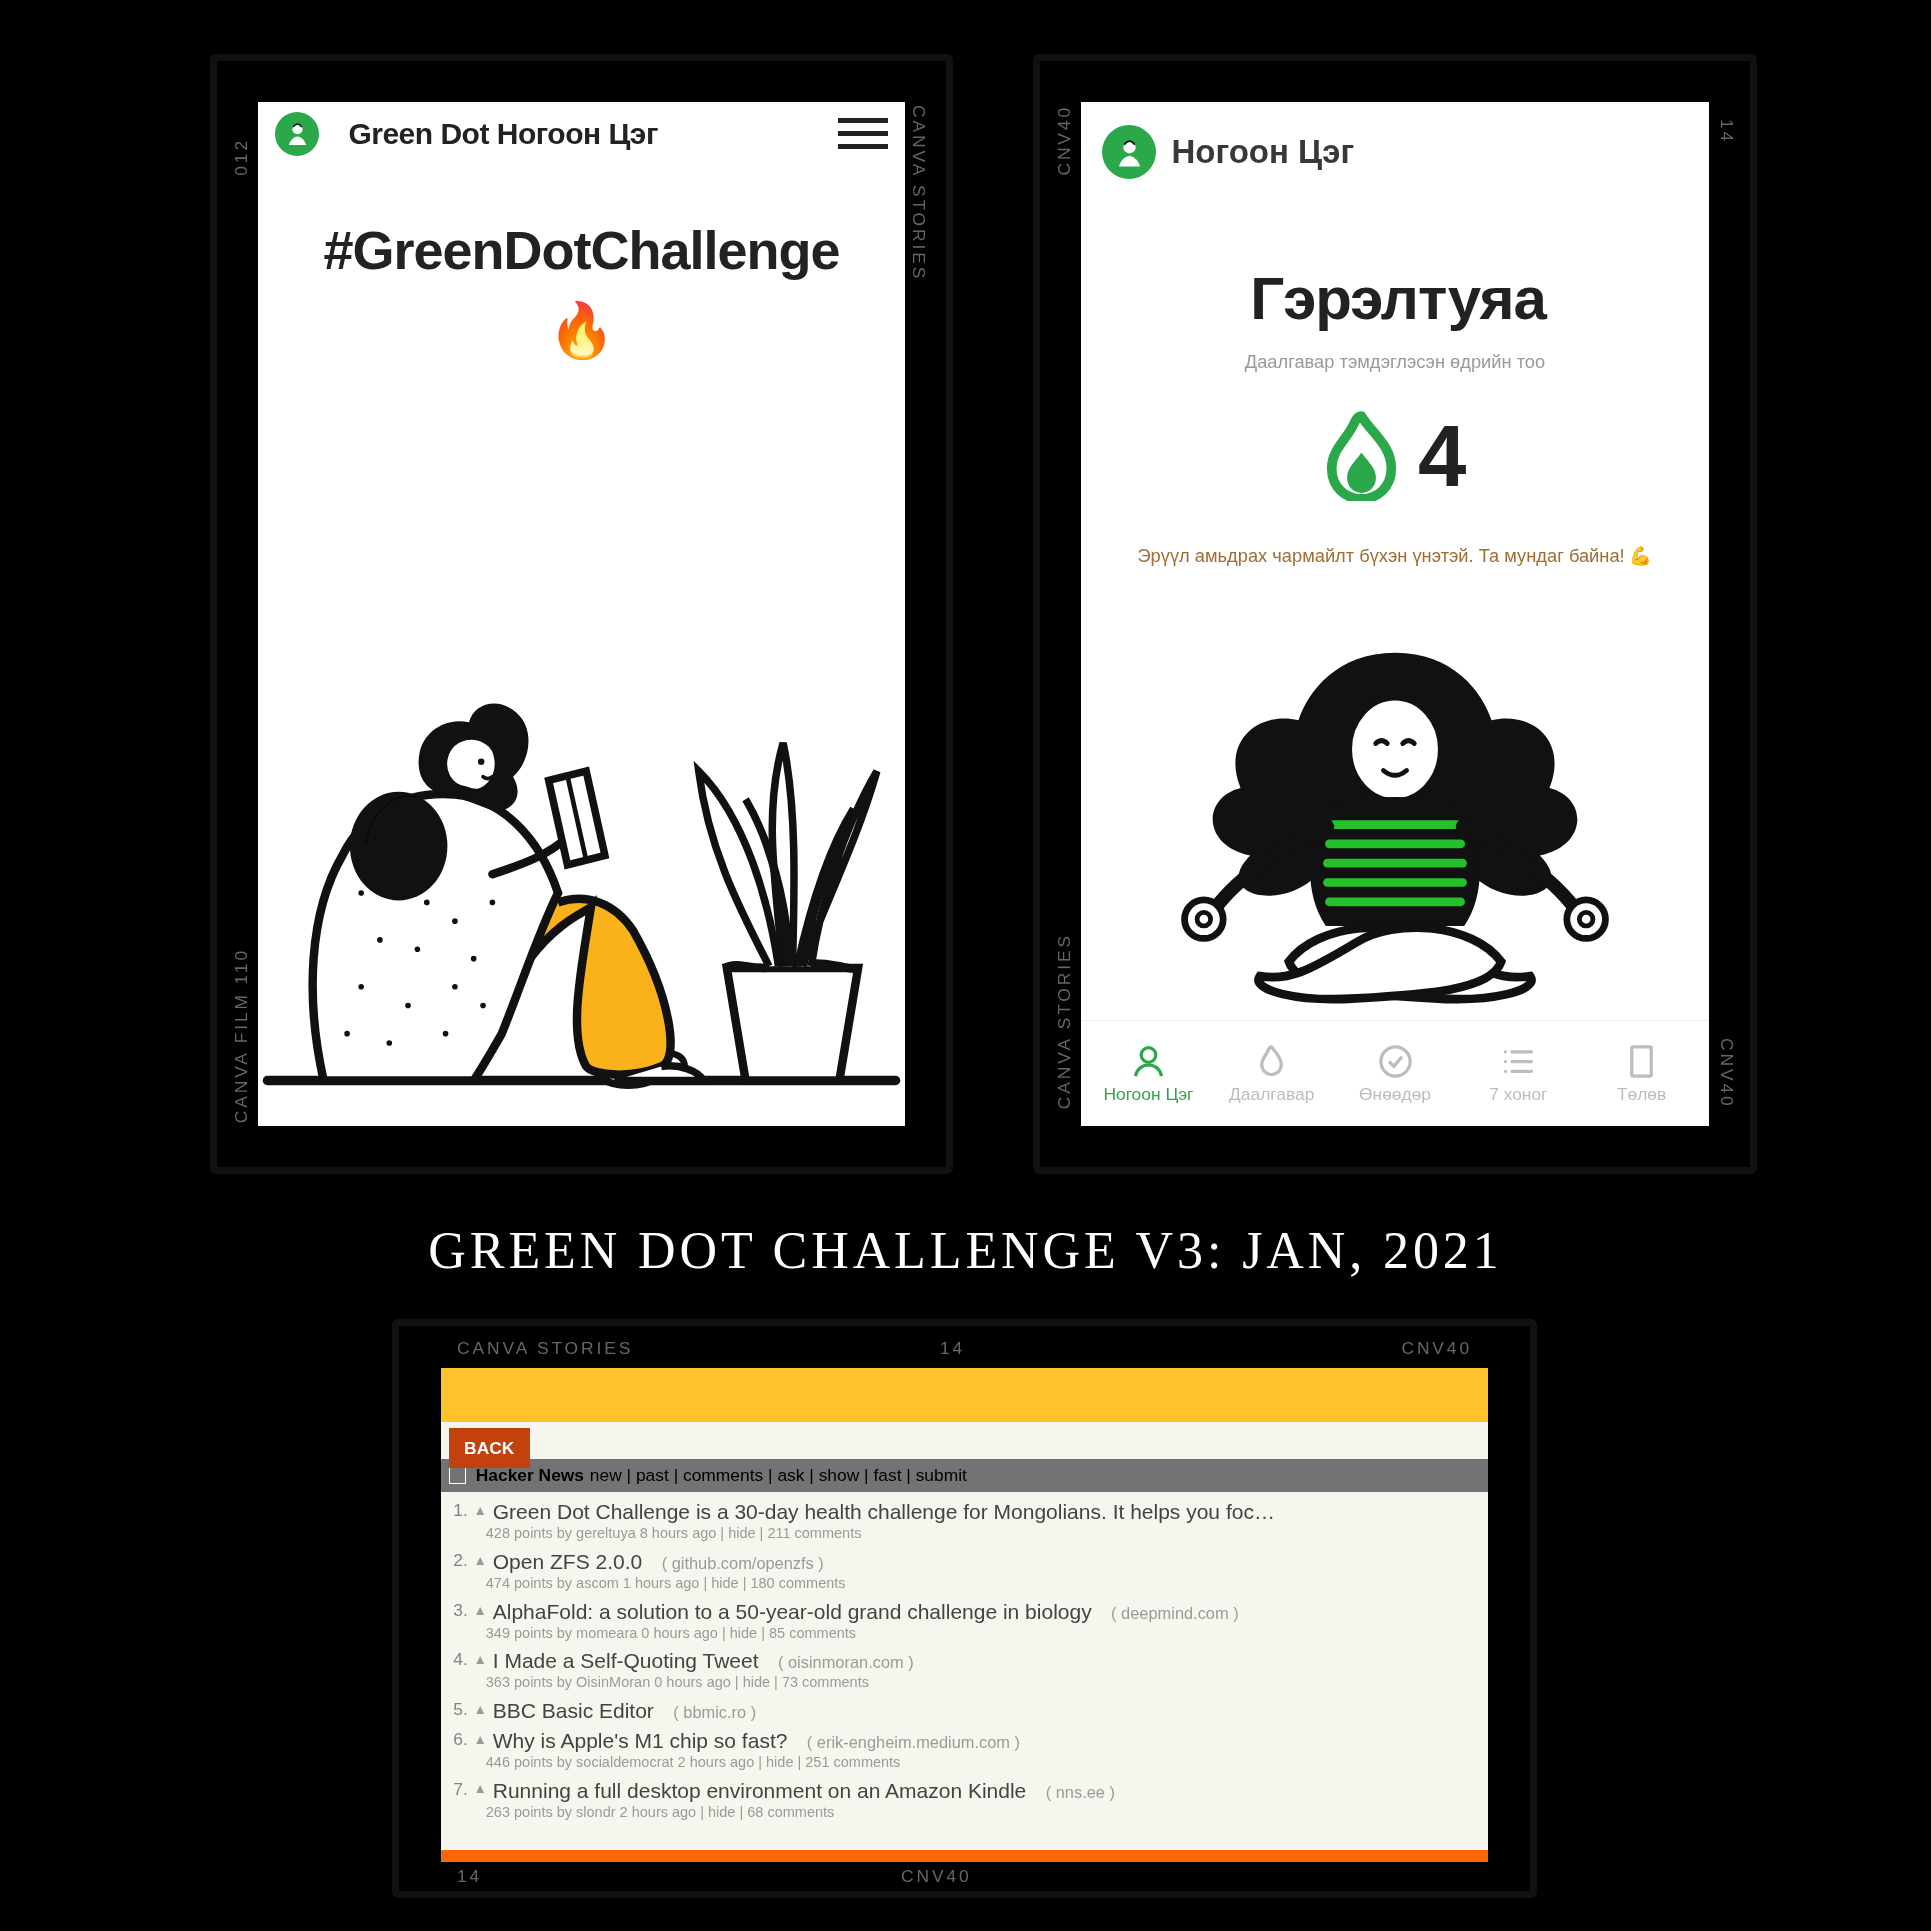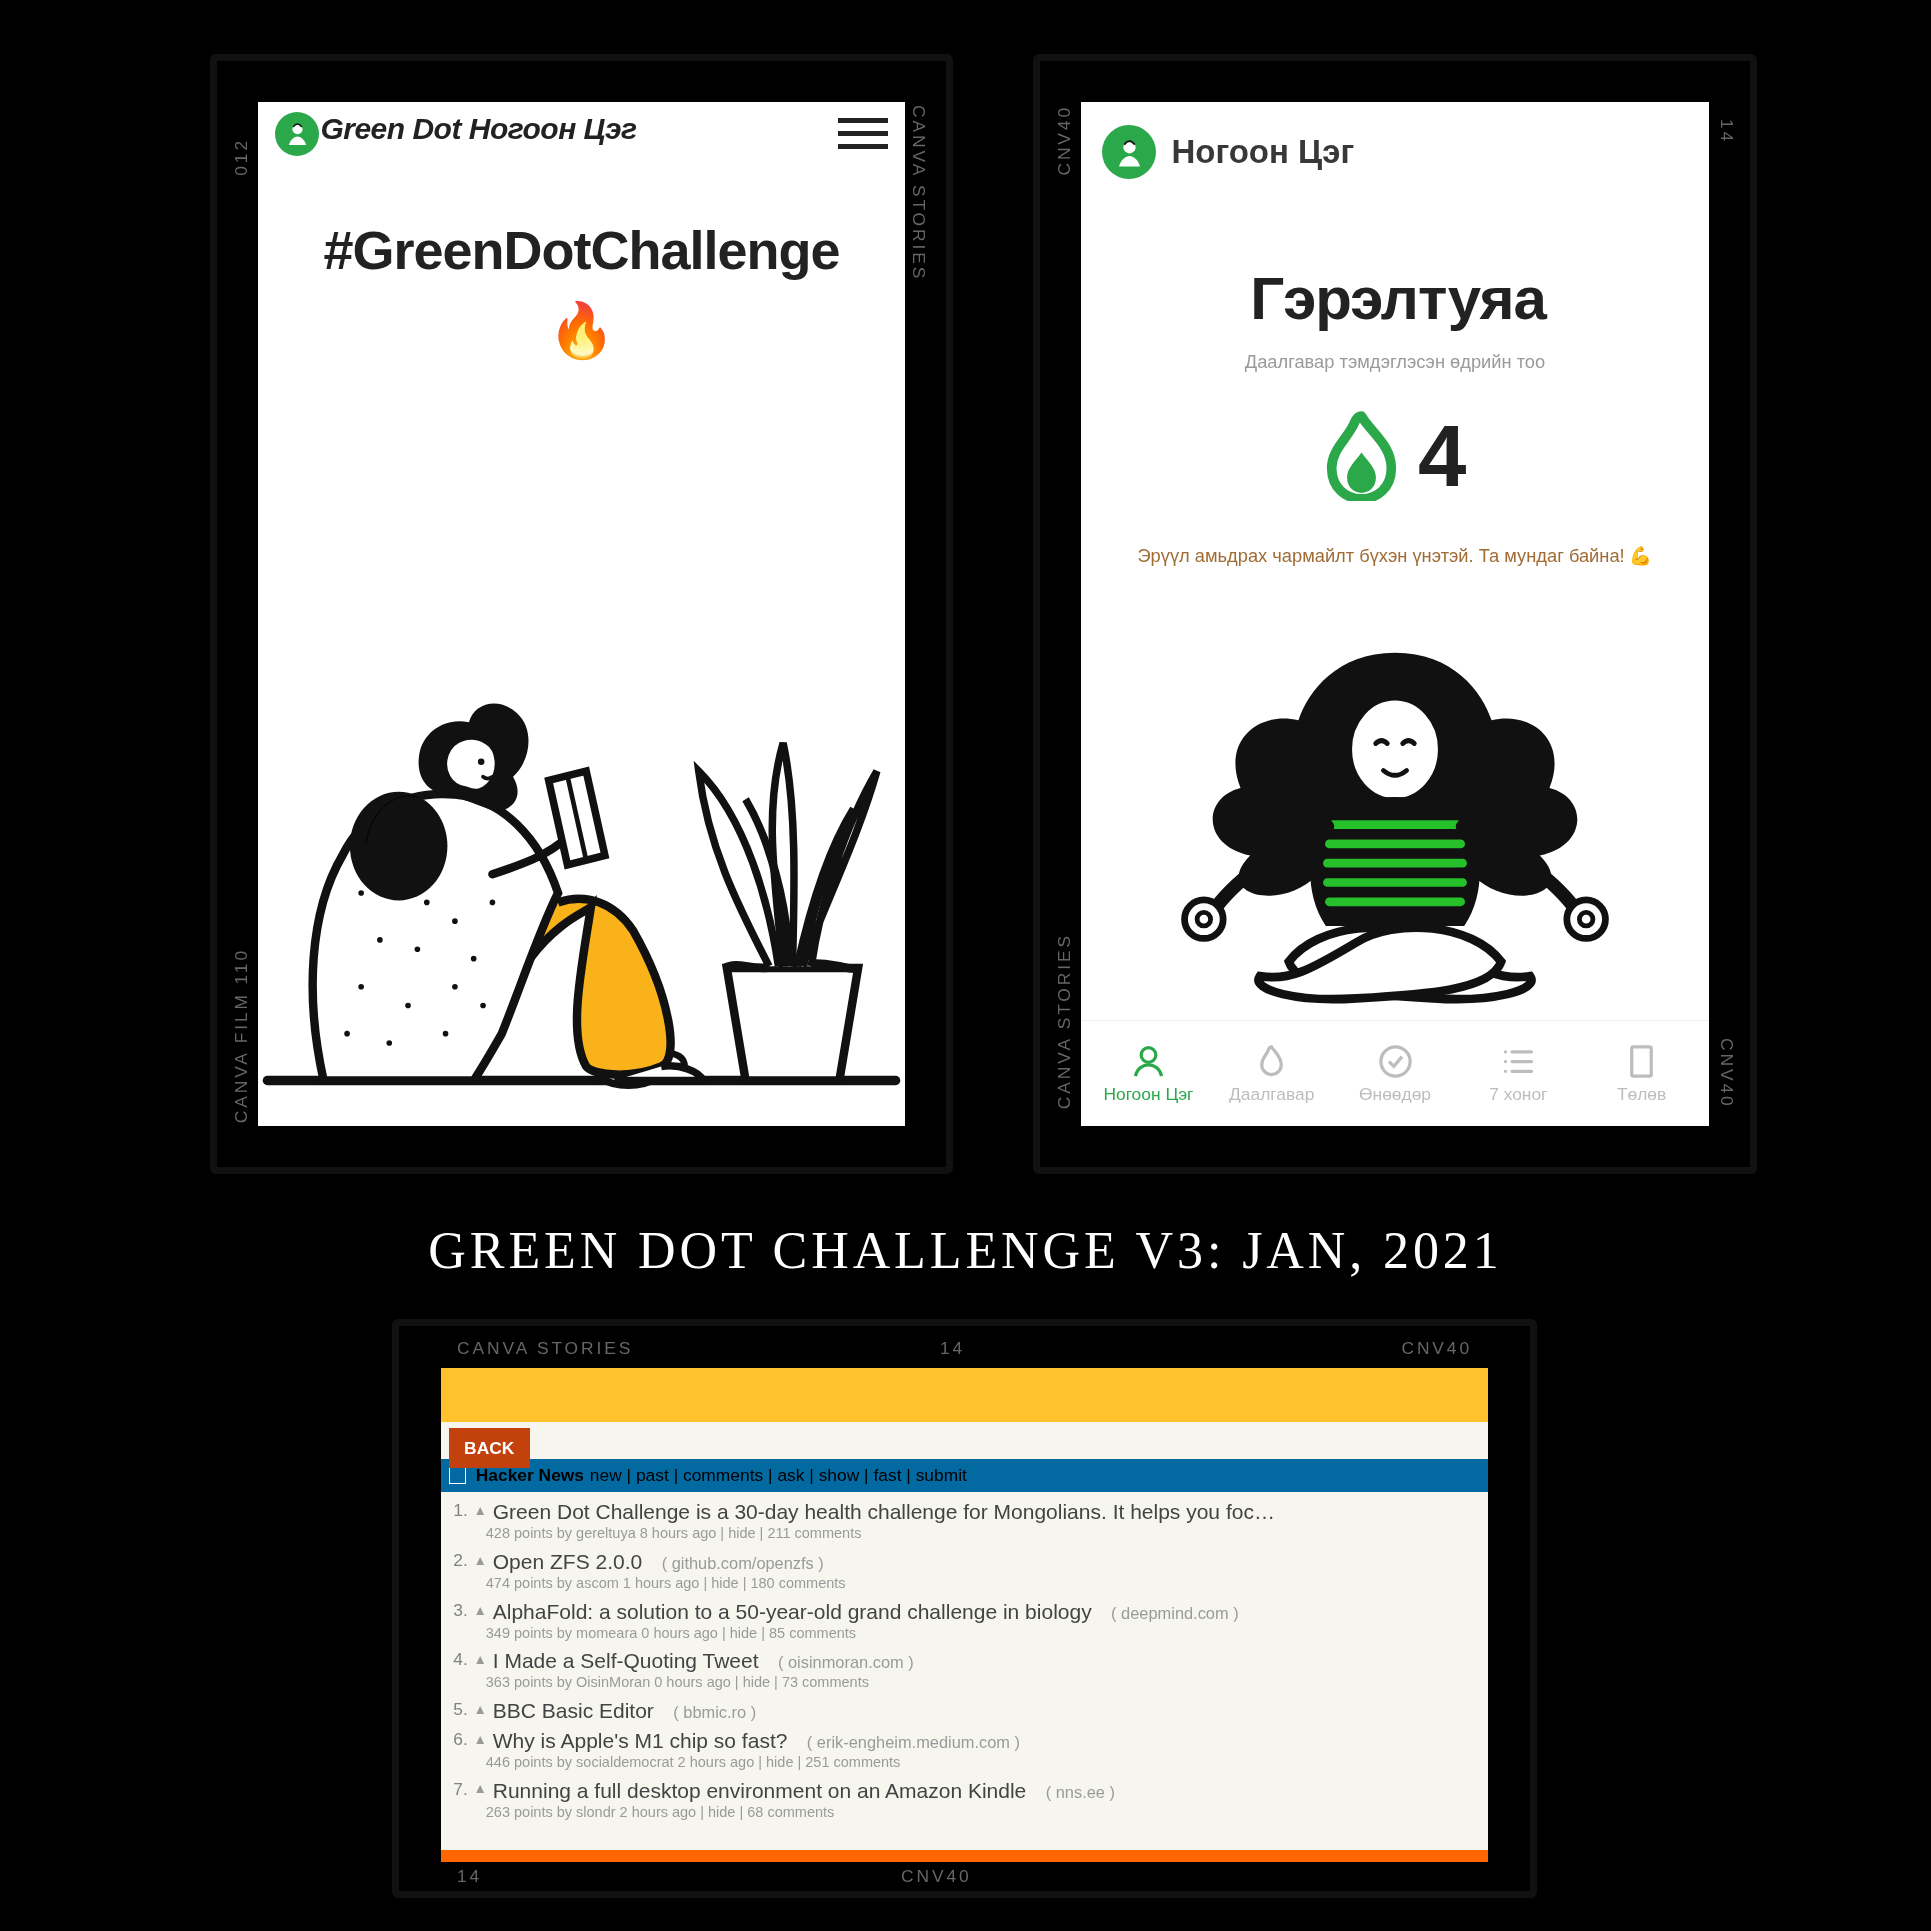--- a/index.html
+++ b/index.html
@@ -10,21 +10,21 @@
     position:relative;
     overflow:hidden;
   }
   .frame { position:absolute; background:#000; border:7.7px solid #111; border-radius:5.8px; }
   .frame-inner { position:absolute; inset:41px; background:#fff; overflow:hidden; }
   .film-text { position:absolute; color:#666; font-size:17.4px; font-family:Arial,sans-serif; letter-spacing:2.9px; }
 
   
   #sc1 { left:210px; top:54px; width:743px; height:1120px; }
   #sc1 .hdr { display:flex; align-items:center; justify-content:space-between; padding:9.7px 17.4px 5.8px 17.4px; }
-  #sc1 .hdr .ttl { display:flex; align-items:flex-start; gap:1px;font-style:italic; }
+  #sc1 .hdr .ttl { display:flex; align-items:center; gap:29px; }
   #sc1 .logo { width:44px; height:44px; border-radius:50%; background:#2aa84a; display:flex; align-items:center; justify-content:center; }
   #sc1 .logo svg { width:29px; height:29px; }
   #sc1 .brand { font-weight:800; font-size:30px; color:#222; letter-spacing:-0.5px; }
   .hamb { width:50px; height:31px; display:flex; flex-direction:column; justify-content:space-between; cursor:pointer;}
   .hamb span { height:4.8px; background:#222; width:100%; }
   #sc1 .hash { text-align:center; font-size:54px; font-weight:700; color:#222; margin-top:58px; letter-spacing:-1px;}
   #sc1 .fire { text-align:center; font-size:54px; margin-top:17.4px;}
   #sc1 .art { position:absolute; left:0; right:0; bottom:0; height:541px; }
 
   
@@ -48,21 +48,21 @@
   #sc2 .bnav .it svg { width:39px; height:39px; }
 
   
   #title { position:absolute; left:0; right:0; top:1221px; text-align:center; color:#fff; font-size:52px; letter-spacing:3.9px; font-family: "Comic Sans MS","Chalkboard","Segoe Script",cursive; font-weight:400;}
 
   
   #sc3 { left:392px; top:1319px; width:1145px; height:579px; }
   #sc3 .frame-inner { inset:42px 42px 29px 42px; background:#f6f6ef;}
   #sc3 .ob { background:#ffc22d; height:54px; }
   #sc3 .back { position:absolute; top:60px; left:7.7px; background:#c2410c; color:#fff; font-size:17.4px; font-weight:600; padding:9.7px 15.4px; }
-  #sc3 .hnbar { background:#0369a1; color:#000; font-size:17.4px; padding:5.8px 7.7px; margin-top:37px; display:flex; align-items:center; gap:5.8px;}
+  #sc3 .hnbar { background:#737373; color:#000; font-size:17.4px; padding:5.8px 7.7px; margin-top:37px; display:flex; align-items:center; gap:5.8px;}
   #sc3 .hnbar .sq { width:17.4px; height:17.4px; border:1.4px solid #fff; margin-right:3.9px; display:inline-block;}
   #sc3 .hnbar b { font-weight:700; }
   #sc3 .list { padding:3.9px 9.7px 0 5.8px; }
   #sc3 .row { display:flex; align-items:flex-start; gap:5.8px; padding:4.8px 0 1px 0; border:none;}
   #sc3 .rk { color:#828282; font-size:17.4px; width:21px; text-align:right;}
   #sc3 .vt { color:#9a9a9a; font-size:13.5px; padding-top:2.9px; cursor:pointer;}
   #sc3 .tl { color:#434343; font-size:21px; }
   #sc3 .dn { color:#9a9a9a; font-size:16.4px; margin-left:15px;}
   #sc3 .meta{ color:#9a9a9a; font-size:14.5px; padding:0 0 3.9px 39px;}
   #sc3 .ofoot { position:absolute; left:0; right:0; bottom:0; height:11.6px; background:#ff6600;}

